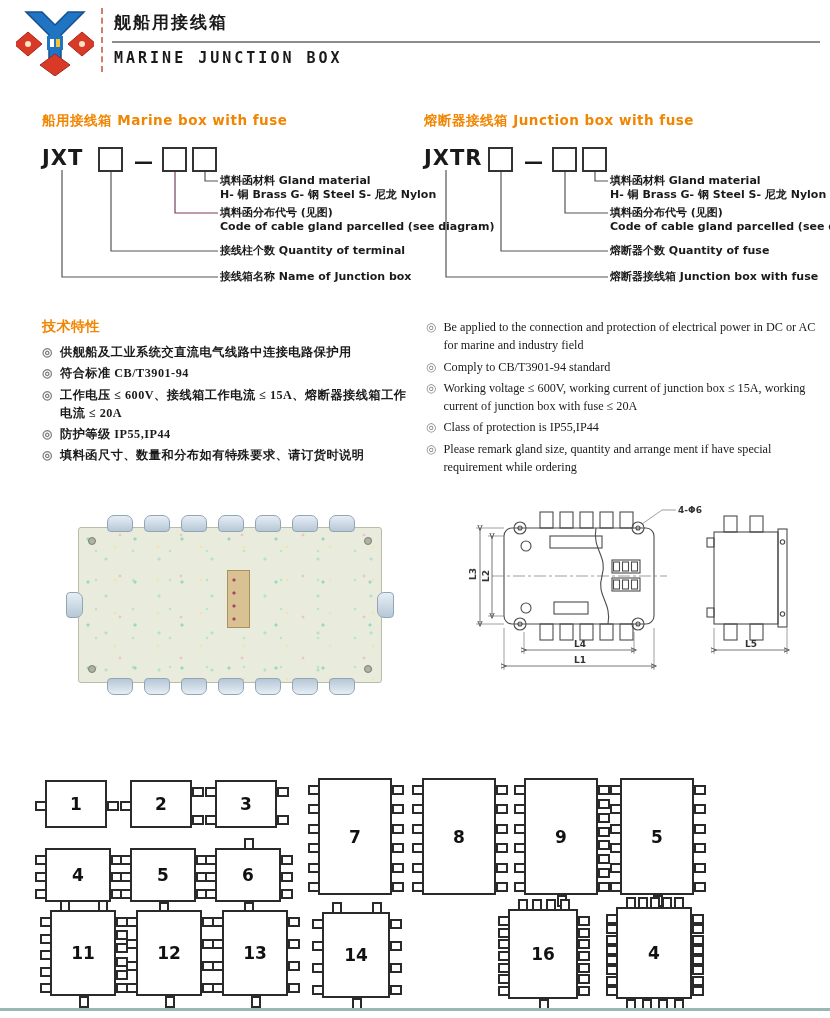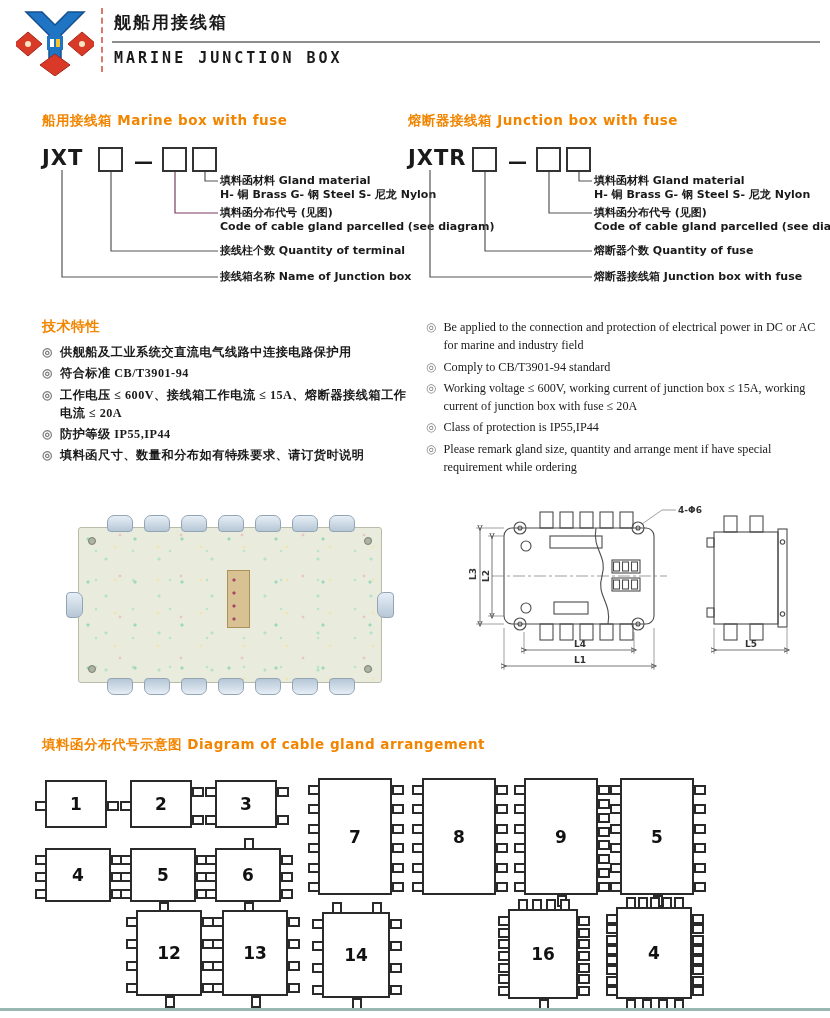--- a/index.html
+++ b/index.html
@@ -10,21 +10,21 @@
   
   .logo { position:absolute; left:16px; top:6px; width:78px; height:70px; }
   .hdr-dash { position:absolute; left:101px; top:8px; height:64px; border-left:2px dashed #d97a6c; }
   .hdr-zh { position:absolute; left:114px; top:11px; font-size:17px; font-weight:bold; letter-spacing:2px; }
   .hdr-rule { position:absolute; left:112px; top:41px; width:708px; height:2px; background:#8c8c8c; }
   .hdr-en { position:absolute; left:114px; top:49px; font-size:15px; font-weight:bold; letter-spacing:3px; font-family:"DejaVu Sans Mono","Liberation Mono",monospace; }
 
   
   .desig { position:absolute; width:392px; height:180px; }
   .desig.left { left:42px; top:112px; }
-  .desig.right { left:408px; top:112px; }
+  .desig.right { left:424px; top:112px; }
   .sec-title { font-size:13.5px; font-weight:bold; color:#f28500; letter-spacing:0.5px; }
   .m-text { position:absolute; top:34px; left:0; font-size:21px; font-weight:bold; letter-spacing:1px; }
   .mbox { position:absolute; top:35px; width:25px; height:25px; border:2px solid #333; background:#fff; }
   .m-dash { position:absolute; top:38px; font-size:19px; font-weight:bold; }
   .dlabel { position:absolute; font-size:11px; font-weight:bold; line-height:14px; white-space:nowrap; }
   .tree { position:absolute; left:0; top:0; width:100%; height:100%; }
   .tree path { fill:none; stroke:#555; stroke-width:1.2; }
   .tree .accent { stroke:#7a3b5e; }
 
   
@@ -297,21 +297,20 @@
     <rect x="262" y="126" width="13" height="16"></rect>
       <rect x="288" y="126" width="13" height="16"></rect>
     <rect x="245" y="40" width="7" height="9"></rect>
       <rect x="245" y="110" width="7" height="9"></rect>
     <line class="thin" x1="252" y1="130" x2="252" y2="156"></line>
       <line class="thin" x1="325" y1="130" x2="325" y2="156"></line>
     <line class="dim" x1="252" y1="152" x2="325" y2="152" marker-start="url(#arr)" marker-end="url(#arr)"></line>
     <text x="283" y="149">L5</text>
   </svg>
 
-  <div class="gland-title">填料函分布代号示意图 Diagram of cable gland arrangement</div>
   <div class="gcanvas">
       <div class="gbox" style="left: 45px; top: 15px; width: 62px; height: 48px;">
         <span>1</span>
         <div class="stub h" style="left: -12px; top: 19px;"></div>
         <div class="stub h" style="left: 60px; top: 19px;"></div>
       </div>
       <div class="gbox" style="left: 130px; top: 15px; width: 62px; height: 48px;">
         <span>2</span>
         <div class="stub h" style="left: -12px; top: 19px;"></div>
         <div class="stub h" style="left: 60px; top: 5px;"></div>
@@ -410,20 +409,37 @@
         <div class="stub h" style="left: -12px; top: 63.2px;"></div>
         <div class="stub h" style="left: -12px; top: 82.6px;"></div>
         <div class="stub h" style="left: -12px; top: 102px;"></div>
         <div class="stub h" style="left: 72px; top: 5px;"></div>
         <div class="stub h" style="left: 72px; top: 24.4px;"></div>
         <div class="stub h" style="left: 72px; top: 43.8px;"></div>
         <div class="stub h" style="left: 72px; top: 63.2px;"></div>
         <div class="stub h" style="left: 72px; top: 82.6px;"></div>
         <div class="stub h" style="left: 72px; top: 102px;"></div>
         <div class="stub v" style="left: 31px; top: 115px;"></div>
+      </div>
+      <div class="gbox" style="left: 50px; top: 145px; width: 66px; height: 86px;">
+        <span>11</span>
+        <div class="stub h" style="left: -12px; top: 5px;"></div>
+        <div class="stub h" style="left: -12px; top: 21.5px;"></div>
+        <div class="stub h" style="left: -12px; top: 38px;"></div>
+        <div class="stub h" style="left: -12px; top: 54.5px;"></div>
+        <div class="stub h" style="left: -12px; top: 71px;"></div>
+        <div class="stub h" style="left: 64px; top: 5px;"></div>
+        <div class="stub h" style="left: 64px; top: 18.2px;"></div>
+        <div class="stub h" style="left: 64px; top: 31.4px;"></div>
+        <div class="stub h" style="left: 64px; top: 44.6px;"></div>
+        <div class="stub h" style="left: 64px; top: 57.8px;"></div>
+        <div class="stub h" style="left: 64px; top: 71px;"></div>
+        <div class="stub v" style="left: 8px; top: -12px;"></div>
+        <div class="stub v" style="left: 46px; top: -12px;"></div>
+        <div class="stub v" style="left: 27px; top: 84px;"></div>
       </div>
       <div class="gbox" style="left: 136px; top: 145px; width: 66px; height: 86px;">
         <span>12</span>
         <div class="stub h" style="left: -12px; top: 5px;"></div>
         <div class="stub h" style="left: -12px; top: 27px;"></div>
         <div class="stub h" style="left: -12px; top: 49px;"></div>
         <div class="stub h" style="left: -12px; top: 71px;"></div>
         <div class="stub h" style="left: 64px; top: 5px;"></div>
         <div class="stub h" style="left: 64px; top: 27px;"></div>
         <div class="stub h" style="left: 64px; top: 49px;"></div>

